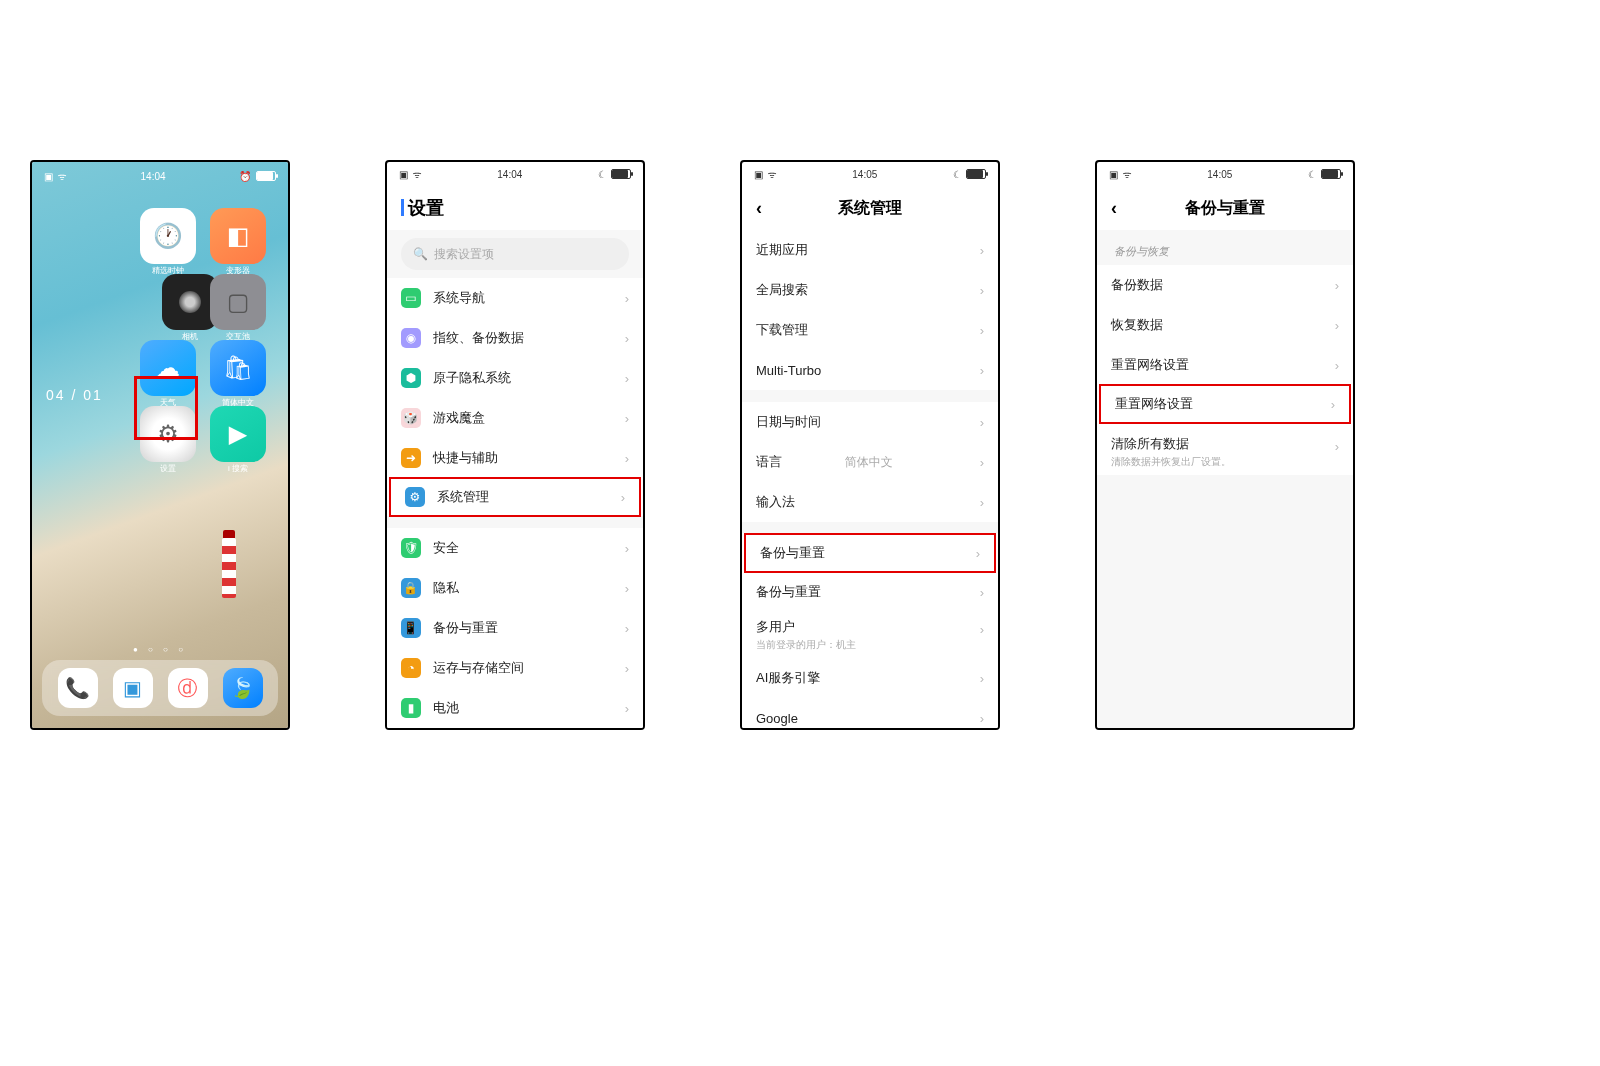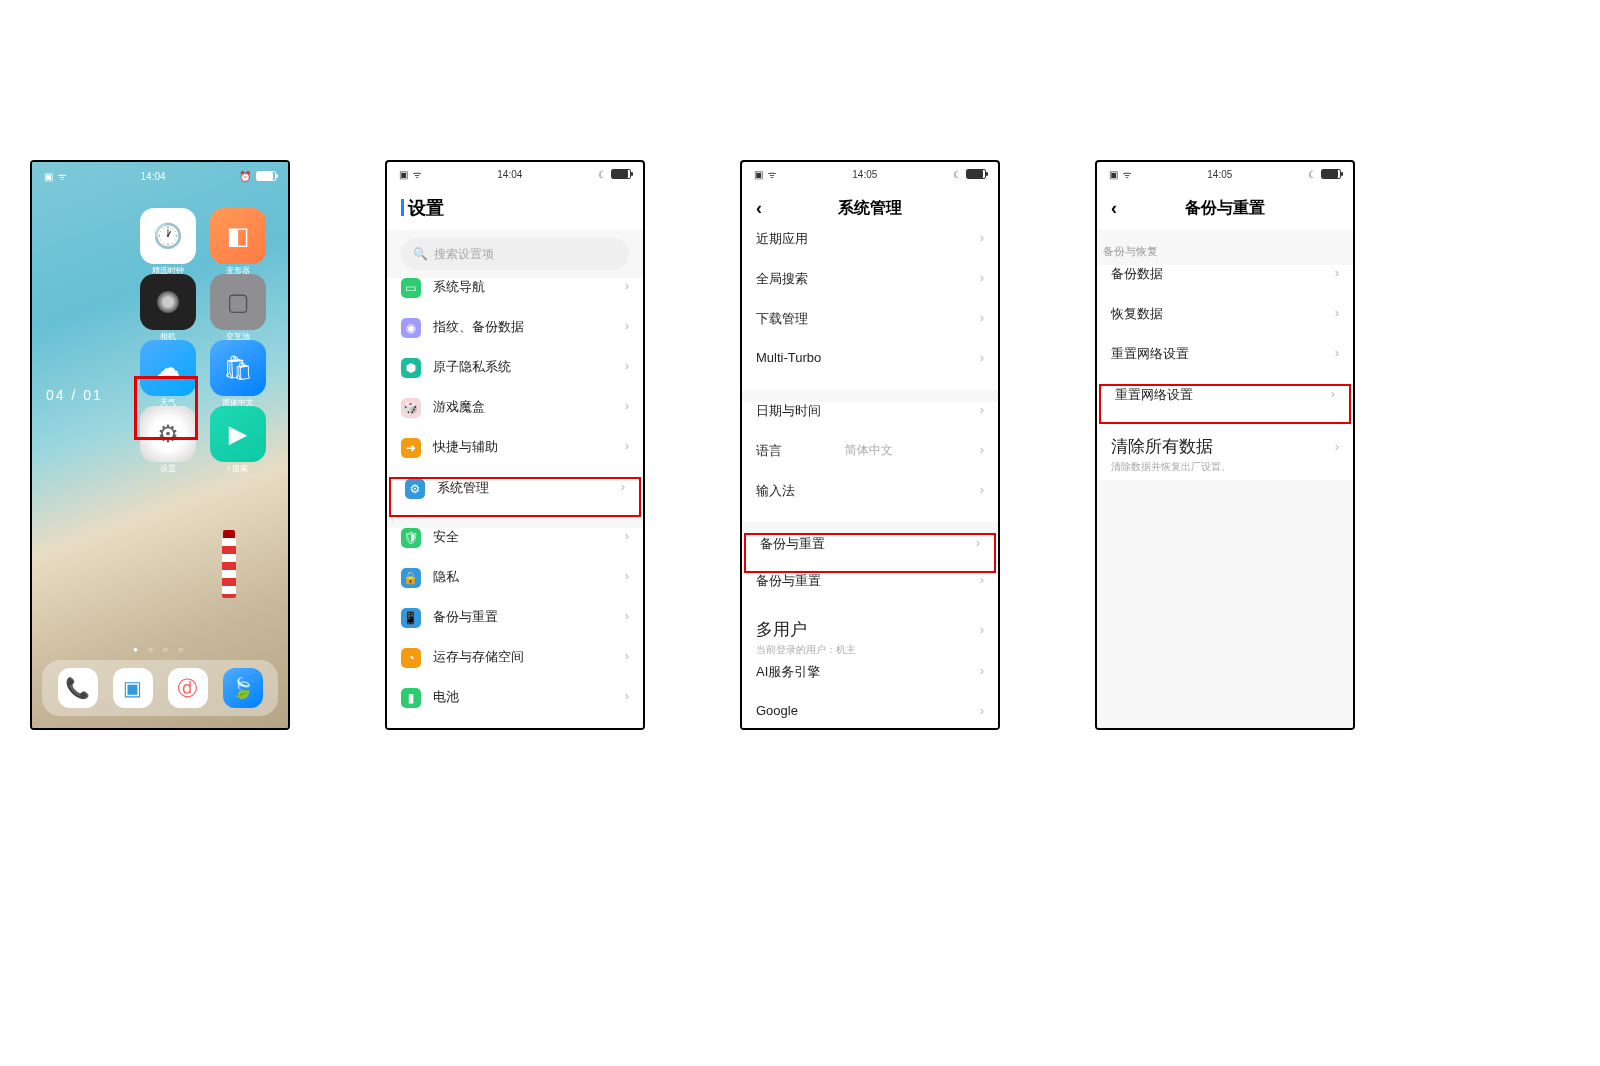--- a/index.html
+++ b/index.html
@@ -66,21 +66,21 @@
     width:56px; height:56px; border-radius:14px; background:rgba(255,255,255,0.9);
     display:flex; align-items:center; justify-content:center; font-size:24px;
     position:relative;
   }
   .home-icon .lbl {
     position:absolute; bottom:-12px; left:0; right:0; text-align:center;
     font-size:8px; color:#fff; white-space:nowrap;
   }
   .hi-clock{background:#fff;color:#e55;}
   .hi-cube{background:linear-gradient(145deg,#ff9a56,#ff7a45);color:#fff;}
-  .hi-cam{background:#222;}
+  .hi-cam{background:#222;margin-left:22px;}
   .hi-cam::after{content:"";width:22px;height:22px;border-radius:50%;background:radial-gradient(circle,#ccc 30%,#555 70%);}
   .hi-box{background:#8e8e93;color:#555;}
   .hi-weather{background:linear-gradient(145deg,#4facfe,#00a8ff);color:#fff;}
   .hi-bag{background:linear-gradient(145deg,#4facfe,#0080ff);color:#fff;}
   .hi-gear{background:radial-gradient(circle,#fff 40%,#d0d0d0 100%);color:#666;}
   .hi-search{background:linear-gradient(145deg,#1fd8b4,#0ec9a5);color:#fff;}
   .red-box { position:absolute; border:3px solid #e30000; pointer-events:none;}
   .hb-settings { left:102px; top:214px; width:64px; height:64px;}
   .lighthouse {
     position:absolute; left:190px; bottom:130px; width:14px; height:60px;
@@ -107,32 +107,32 @@
   .big-title { font-size:18px; font-weight:700;}
   .big-title .bar{display:inline-block;width:3px;height:17px;background:#2f7bff;margin-right:4px;vertical-align:-2px;}
   .sub-title { font-size:16px; font-weight:600;}
   .search-box {
     margin:8px 14px; height:32px; background:#efefef; border-radius:16px;
     display:flex; align-items:center; padding:0 12px; font-size:12px; color:#aaa;
   }
   .search-box .mag{margin-right:6px;opacity:.6;}
   .list {background:#fff;}
   .row {
-    height:40px; display:flex; align-items:flex-start; padding:0 14px 0 14px;
+    height:40px; display:flex; align-items:center; padding:0 14px 0 14px;
     font-size:13px; color:#222; position:relative;
   }
   .row .ic{width:20px;height:20px;border-radius:5px;margin-right:12px;display:flex;align-items:center;justify-content:center;font-size:12px;color:#fff;flex-shrink:0;}
   .row .chev{margin-left:auto;color:#bbb;font-size:13px;}
   .row .trail{margin-left:auto;margin-right:24px;color:#aaa;font-size:12px;}
   .sep{height:12px;background:#f7f7f7;}
   .row.sub{height:auto;padding-top:6px;padding-bottom:6px;display:block;}
-  .row.sub .main{font-size:17px;color:#222;}
+  .row.sub .main{font-size:13px;color:#222;}
   .row.sub .desc{font-size:10px;color:#aaa;margin-top:2px;}
   .row.sub .chev{position:absolute;right:14px;top:10px;}
-  .section-label{font-size:11px;color:#999;padding:14px 6px 6px;}
+  .section-label{font-size:11px;color:#999;padding:14px 17px 6px;font-style:italic;}
   
   .ic-nav{background:#2ecc71;} .ic-finger{background:#a29bfe;}
   .ic-atom{background:#1abc9c;} .ic-game{background:#f8d7da;color:#666;}
   .ic-quick{background:#f39c12;} .ic-sys{background:#3498db;}
   .ic-sec{background:#2ecc71;} .ic-priv{background:#3498db;}
   .ic-health{background:#3498db;} .ic-store{background:#f39c12;}
   .ic-batt{background:#2ecc71;}
   
   .hl{border:2.5px solid #e30000;margin:-1px 2px;}
 </style>

